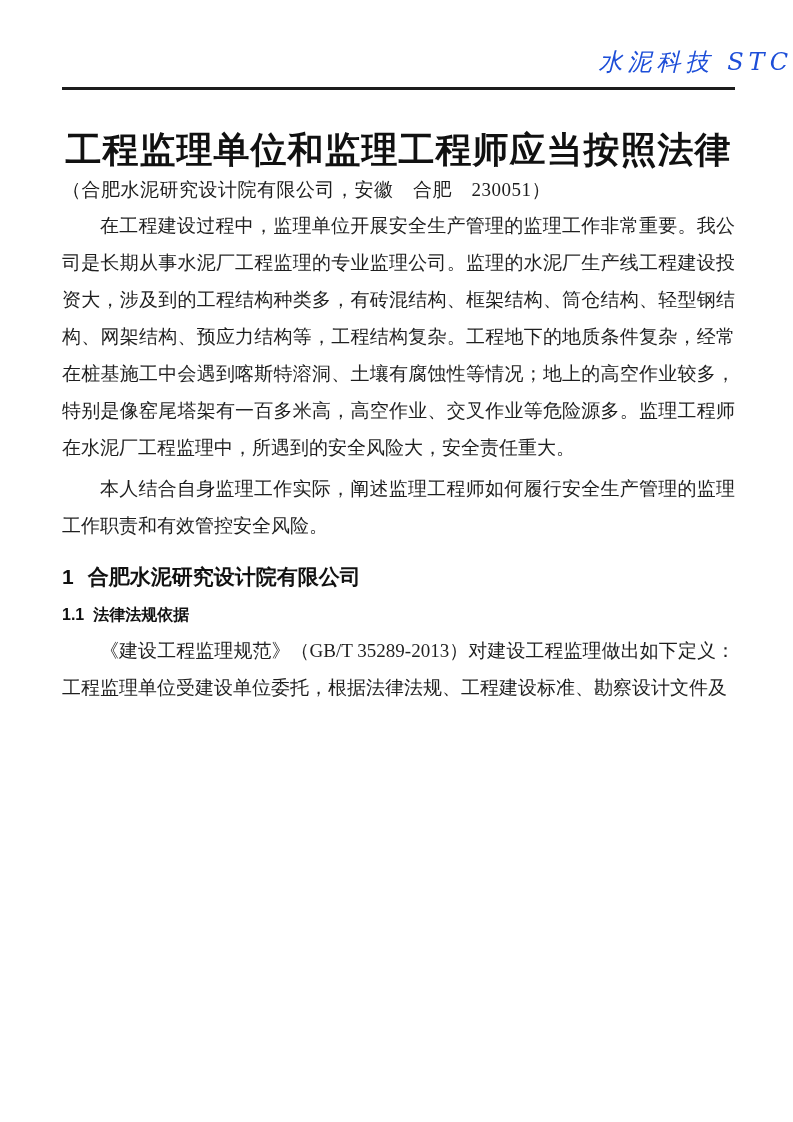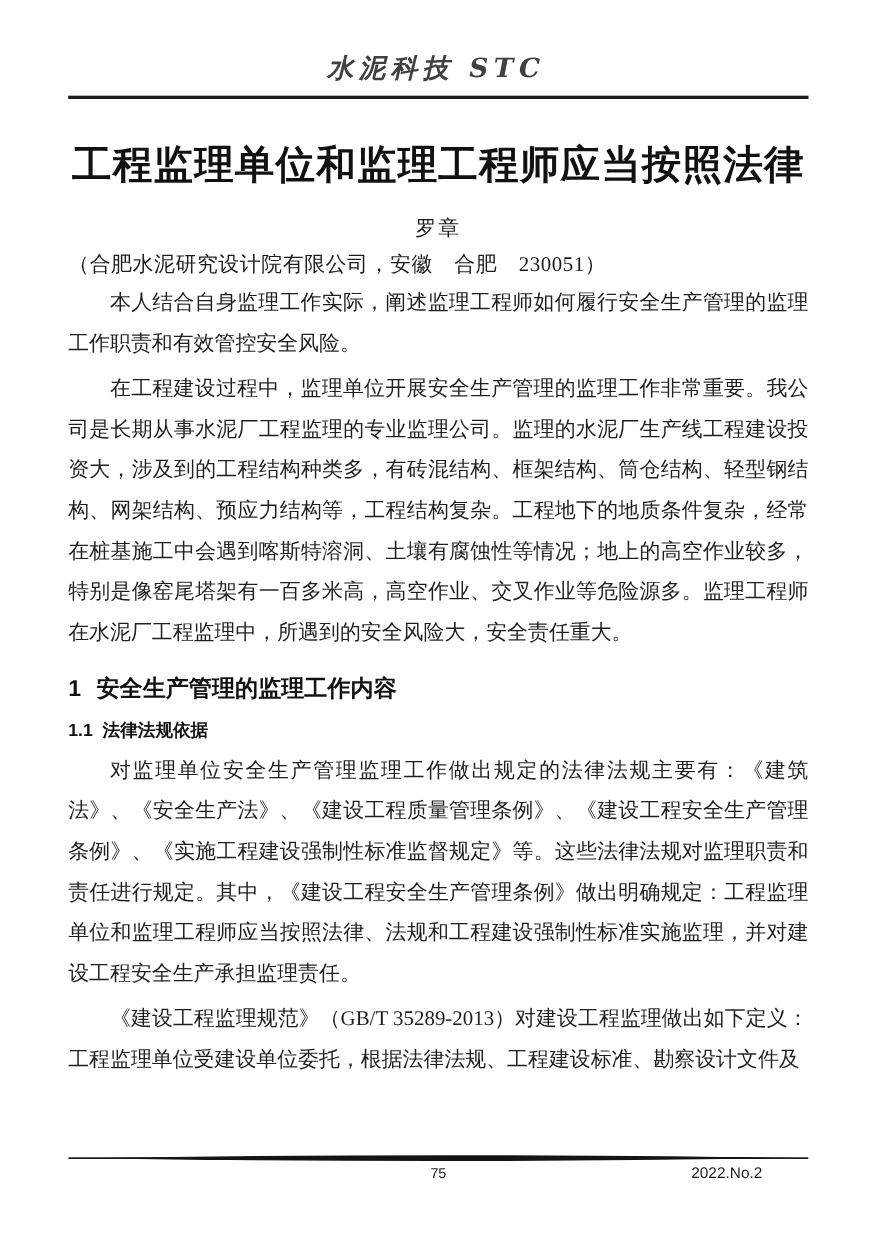--- a/index.html
+++ b/index.html
@@ -12,27 +12,27 @@
     background: #ffffff;
     color: #1c1c1c;
     overflow: hidden;
     font-family: "Liberation Serif", "DejaVu Serif", serif;
   }
   .inner { padding: 0 58px 0 62px; }
 
   
   .masthead {
     padding-top: 46px;
-    text-align: center;
+    text-align: right;
     font-family: "DejaVu Serif", "Liberation Serif", serif;
     font-style: italic;
-    font-weight: 700;
+    font-weight: 400;
     font-size: 24px;
     letter-spacing: 5px;
-    color: #404040;
+    color: #1d4ed8;
   }
   .header-rule {
     margin-top: 9px;
     border-top: 3px solid #1d1d1d;
   }
 
   
   .title {
     margin-top: 38px;
     text-align: center;
@@ -120,49 +120,36 @@
     <div class="masthead">水泥科技 STC</div>
     <div class="inner">
       <div class="header-rule"></div>
     </div>
   </header>
 
   <main class="inner">
 
     <h1 class="title">工程监理单位和监理工程师应当按照法律</h1>
 
-    <div class="author">罗章</div>
 
     <div class="affiliation">（合肥水泥研究设计院有限公司，安徽　合肥　230051）</div>
 
 
+    <p class="body">在工程建设过程中，监理单位开展安全生产管理的监理工作非常重要。我公司是长期从事水泥厂工程监理的专业监理公司。监理的水泥厂生产线工程建设投资大，涉及到的工程结构种类多，有砖混结构、框架结构、筒仓结构、轻型钢结构、网架结构、预应力结构等，工程结构复杂。工程地下的地质条件复杂，经常在桩基施工中会遇到喀斯特溶洞、土壤有腐蚀性等情况；地上的高空作业较多，特别是像窑尾塔架有一百多米高，高空作业、交叉作业等危险源多。监理工程师在水泥厂工程监理中，所遇到的安全风险大，安全责任重大。</p>
+
     <p class="body">本人结合自身监理工作实际，阐述监理工程师如何履行安全生产管理的监理工作职责和有效管控安全风险。</p>
 
-    <p class="body">在工程建设过程中，监理单位开展安全生产管理的监理工作非常重要。我公司是长期从事水泥厂工程监理的专业监理公司。监理的水泥厂生产线工程建设投资大，涉及到的工程结构种类多，有砖混结构、框架结构、筒仓结构、轻型钢结构、网架结构、预应力结构等，工程结构复杂。工程地下的地质条件复杂，经常在桩基施工中会遇到喀斯特溶洞、土壤有腐蚀性等情况；地上的高空作业较多，特别是像窑尾塔架有一百多米高，高空作业、交叉作业等危险源多。监理工程师在水泥厂工程监理中，所遇到的安全风险大，安全责任重大。</p>
-
     <h2 class="sec">
-      <span class="num">1</span><span>安全生产管理的监理工作内容</span>
+      <span class="num">1</span><span>合肥水泥研究设计院有限公司</span>
     </h2>
 
     <h3 class="subsec">
       <span class="num">1.1</span><span>法律法规依据</span>
     </h3>
 
-    <p class="body">对监理单位安全生产管理监理工作做出规定的法律法规主要有：《建筑法》、《安全生产法》、《建设工程质量管理条例》、《建设工程安全生产管理条例》、《实施工程建设强制性标准监督规定》等。这些法律法规对监理职责和责任进行规定。其中，《建设工程安全生产管理条例》做出明确规定：工程监理单位和监理工程师应当按照法律、法规和工程建设强制性标准实施监理，并对建设工程安全生产承担监理责任。</p>
 
 
     <p class="body">《建设工程监理规范》（GB/T 35289-2013）对建设工程监理做出如下定义：工程监理单位受建设单位委托，根据法律法规、工程建设标准、勘察设计文件及</p>
 
   </main>
 
-  <footer class="footer">
-    <svg class="footer-bar" viewBox="0 0 673 10" preserveAspectRatio="none" aria-hidden="true">
-      <rect x="0" y="4.1" width="673" height="1.5" fill="#141414"></rect>
-      <path d="M18,4.9 Q336,-0.5 662,4.7 Q336,10.2 18,4.9 Z" fill="#141414"></path>
-      <path d="M150,4.8 Q430,1.8 640,4.6 Q430,8.0 150,4.8 Z" fill="#141414"></path>
-    </svg>
-    <div class="footer-row">
-      <span class="pagenum">75</span>
-      <span class="issue">2022.No.2</span>
-    </div>
-  </footer>
 
 </div>
 
 </body></html>

